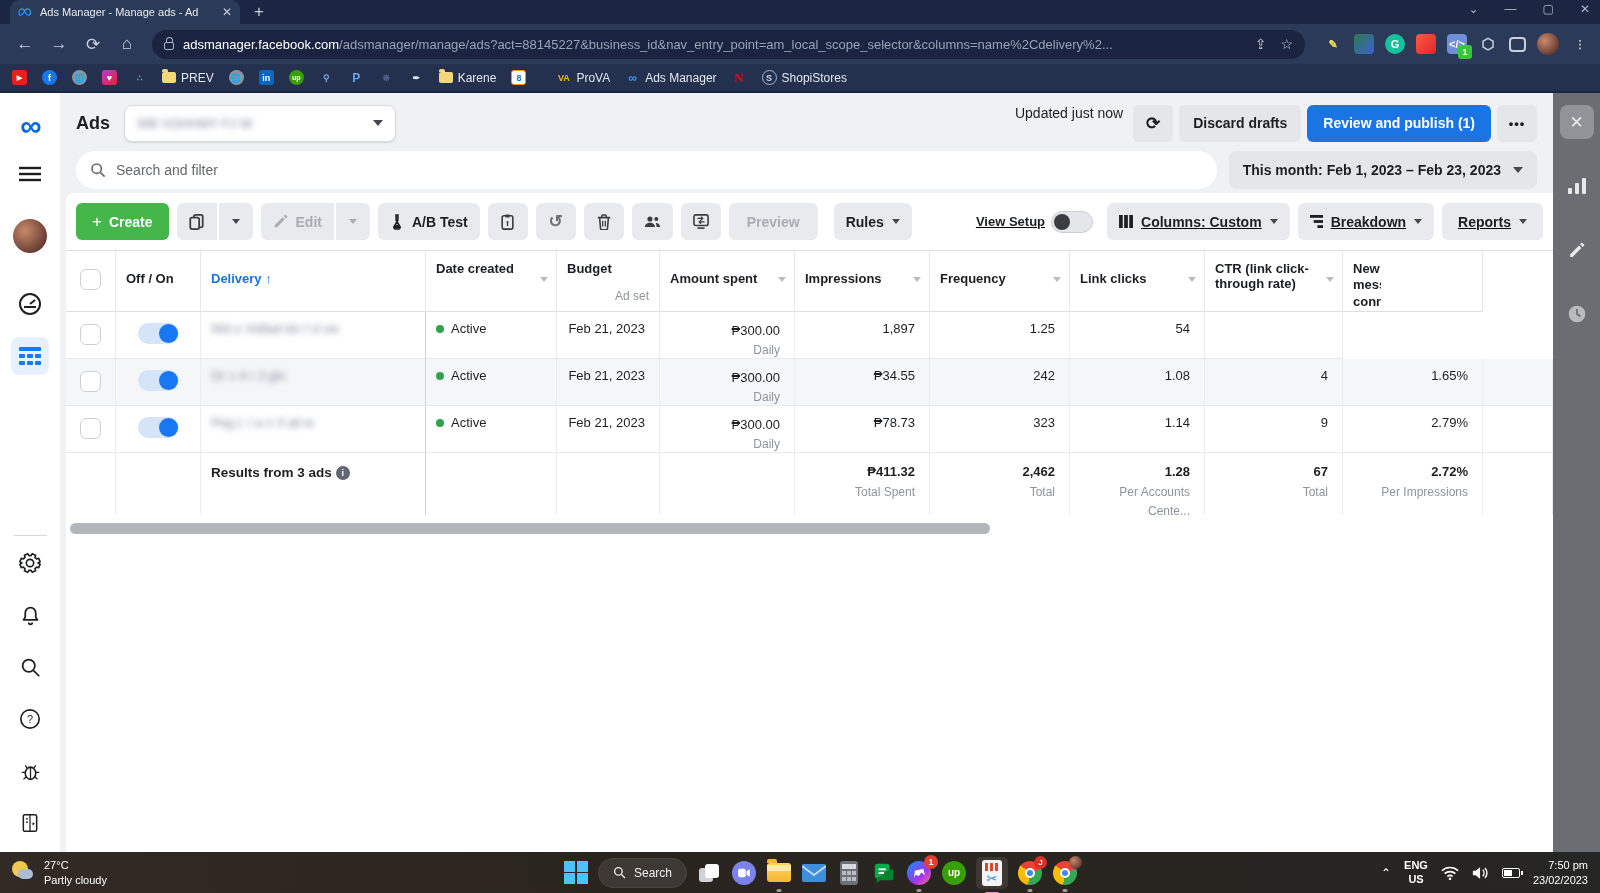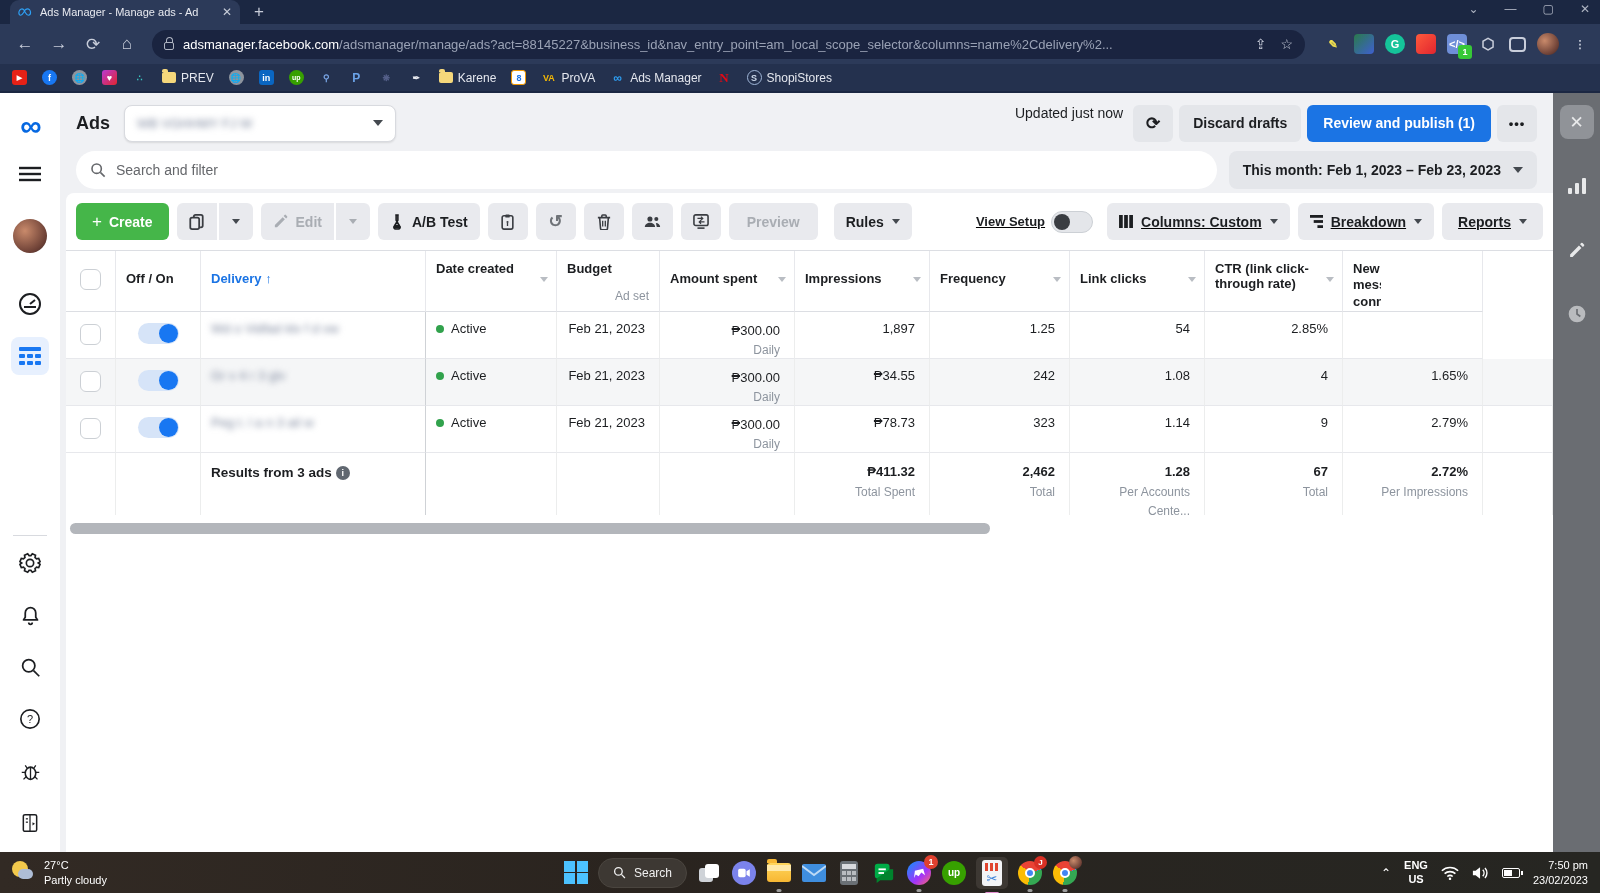--- a/index.html
+++ b/index.html
@@ -198,21 +198,21 @@
       <span class="fav" style="color:#7aa7e8;">⚲</span>
       <span class="fav" style="color:#6ba3e8;font-size:12px;">P</span>
       <span class="fav" style="color:#55608a;">❋</span>
       <span class="fav" style="color:#e8eaf0;">✒</span>
       <span class="bm">
           <span class="folder"></span>
           <span>Karene</span>
         </span>
       <span class="fav" style="background:#fff;color:#1a73e8;border:1px solid #f29900;">8</span>
       <span class="bm">
-          <span class="fav" style="color:#f2b705;">VA</span>
+          <span class="fav" style="color:#f2b705;margin-left:15px;">VA</span>
           <span>ProVA</span>
         </span>
       <span class="bm">
           <span class="fav" style="color:#2ea0f5;font-size:12px;">∞</span>
           <span>Ads Manager</span>
         </span>
       <span class="fav" style="color:#e50914;font-size:13px;font-family:'Liberation Serif',serif;">N</span>
       <span class="bm">
           <span class="fav" style="border:1.5px solid #9fb6d8;border-radius:50%;color:#cdd9ea;font-size:9px;">S</span>
           <span>ShopiStores</span>
@@ -529,21 +529,20 @@
                 </span>
               </div>
             <div class="td num">Feb 21, 2023</div>
             <div class="td budget2">
                 <div>₱300.00</div>
                 <div class="sub">Daily</div>
               </div>
             <div class="td num">1,897</div>
             <div class="td num">1.25</div>
             <div class="td num">54</div>
-            <div class="td num">2.85%</div>
             <div class="td"></div>
           </div>
 
           <div class="tgrid row2">
             <div class="td cellcheck">
                 <span class="checkbox"></span>
               </div>
             <div class="td">
                 <span class="swtrack" style="display:block;">
                   <span class="swknob"></span>

